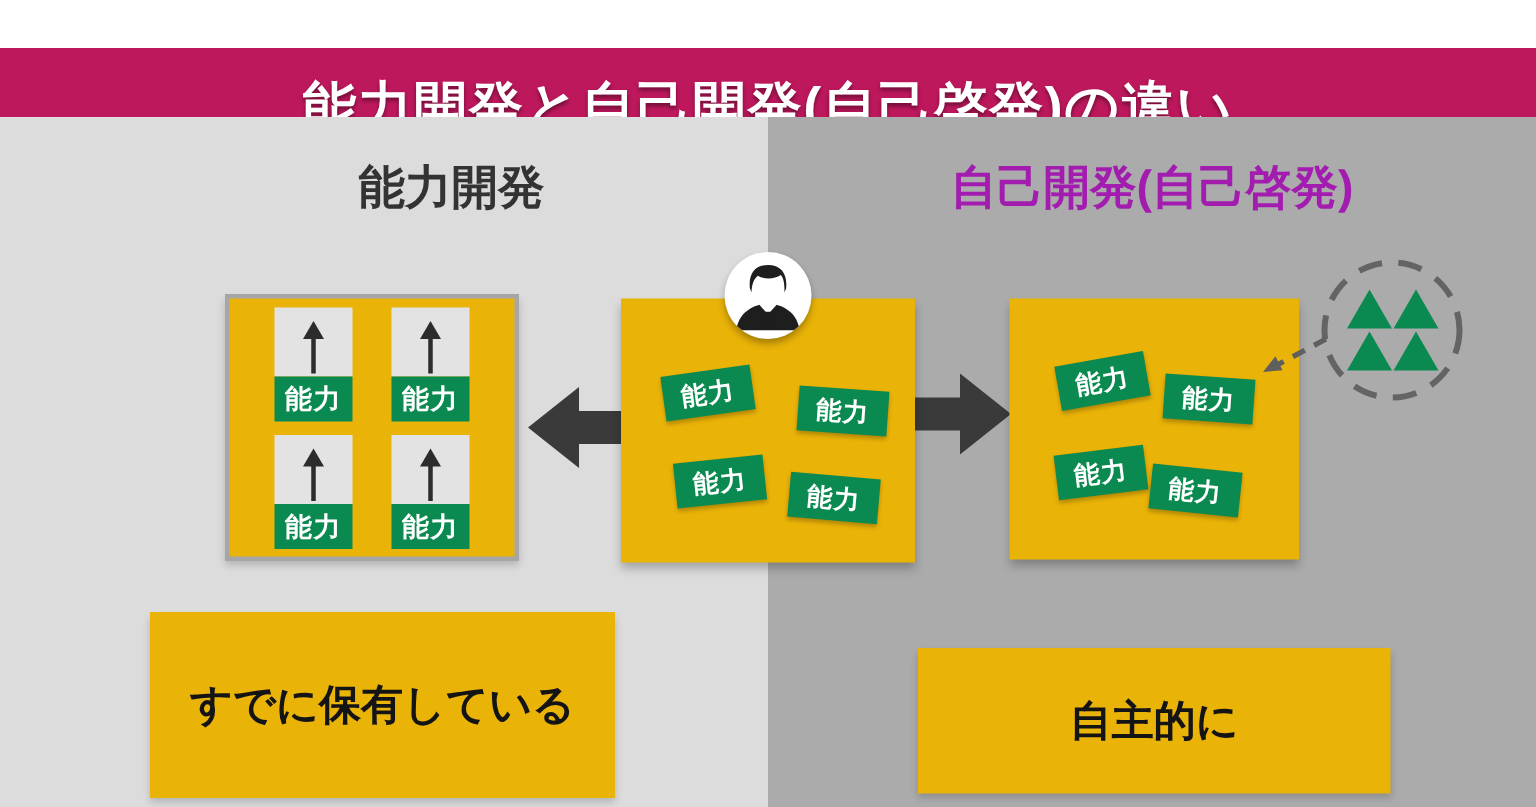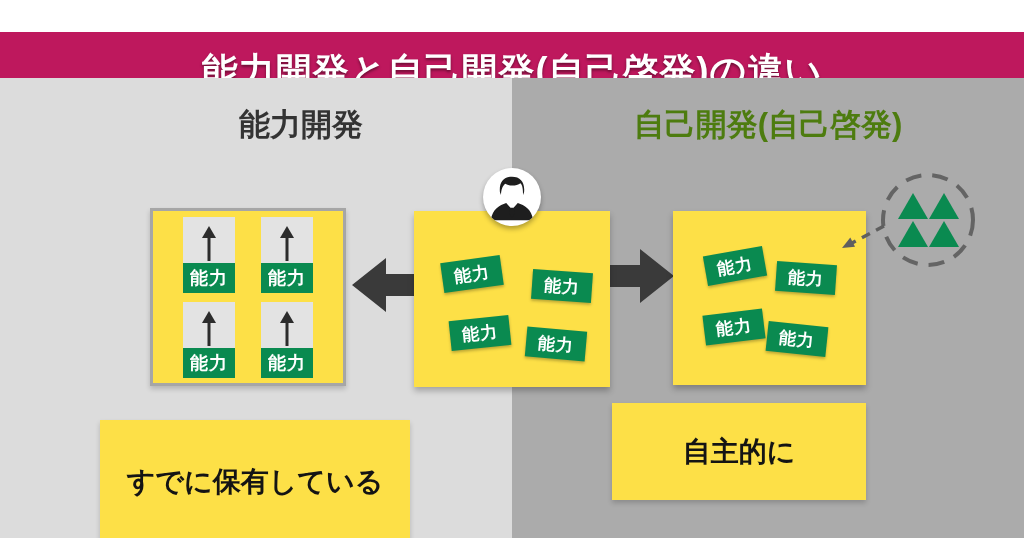--- a/index.html
+++ b/index.html
@@ -16,23 +16,23 @@
   .header-title{
     color:#ffffff;font-size:36px;letter-spacing:1px;
     text-shadow:0 2px 3px rgba(0,0,0,.45);
   }
   
   .bg-left{position:absolute;left:0;top:78px;width:512px;height:460px;background:#dcdcdc;}
   .bg-right{position:absolute;left:512px;top:78px;width:512px;height:460px;background:#ababab;}
   
   .section-title{position:absolute;top:104px;width:512px;text-align:center;font-size:31px;color:#333333;}
   .section-title.left{left:12px;margin-left:33px;}
-  .section-title.right{left:512px;color:#4d7c0f;}
+  .section-title.right{left:512px;color:#a21caf;}
   
-  .white-box{position:absolute;background:#fde047;box-shadow:0 4px 6px rgba(0,0,0,.25);margin-top:12px;}
+  .white-box{position:absolute;background:#eab308;box-shadow:0 4px 6px rgba(0,0,0,.25);}
   
   .skill-box-left{
     left:150px;top:196px;width:196px;height:178px;
     border:3px solid #a6a6a6;box-sizing:border-box;
     display:grid;grid-template-columns:52px 52px;gap:9px 26px;
     justify-content:center;align-content:center;
     box-shadow:0 3px 5px rgba(0,0,0,.18);
   }
   .skill-cell{width:52px;}
   .arrow-area{width:52px;height:46px;background:#e3e3e3;display:flex;align-items:flex-end;justify-content:center;}
@@ -65,21 +65,21 @@
   }
   .tri{width:0;height:0;border-left:15px solid transparent;border-right:15px solid transparent;border-bottom:26px solid #0a8a50;}
   .dashed-arrow{position:absolute;left:838px;top:222px;width:48px;height:30px;}
   
   .caption-box{
     display:flex;align-items:center;justify-content:center;text-align:center;
     font-size:28px;color:#141414;line-height:1.42;
     box-shadow:0 3px 5px rgba(0,0,0,.18);
   }
   .caption-left{left:100px;top:408px;width:310px;height:124px;}
-  .caption-right{left:612px;top:391px;width:254px;height:97px;}
+  .caption-right{left:612px;top:432px;width:315px;height:97px;}
 </style>
 </head>
 <body>
 
 <div class="canvas">
 
   <div class="header-bar">
     <div class="header-title">能力開発と自己開発(自己啓発)の違い</div>
   </div>
 

